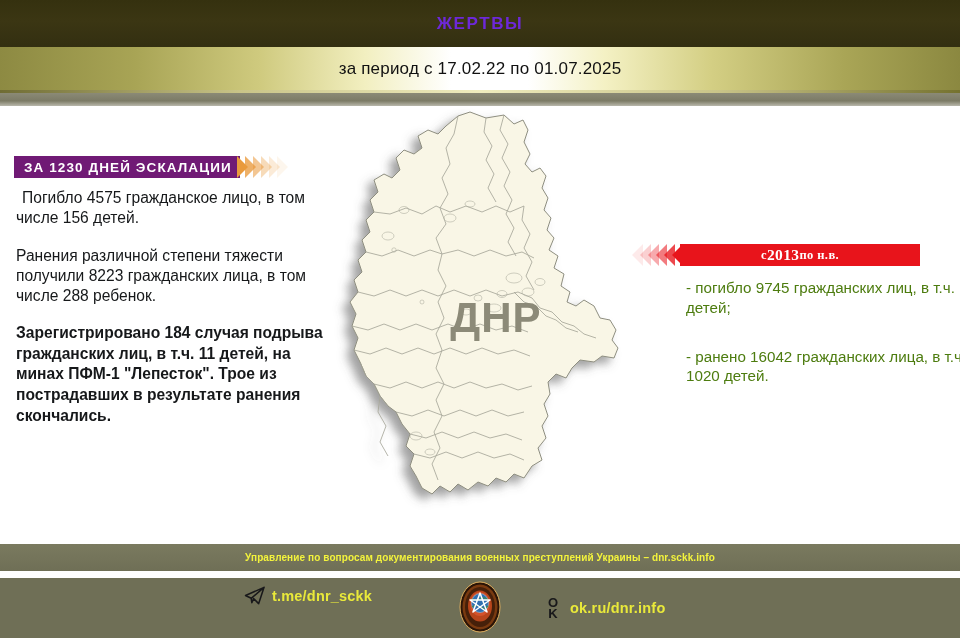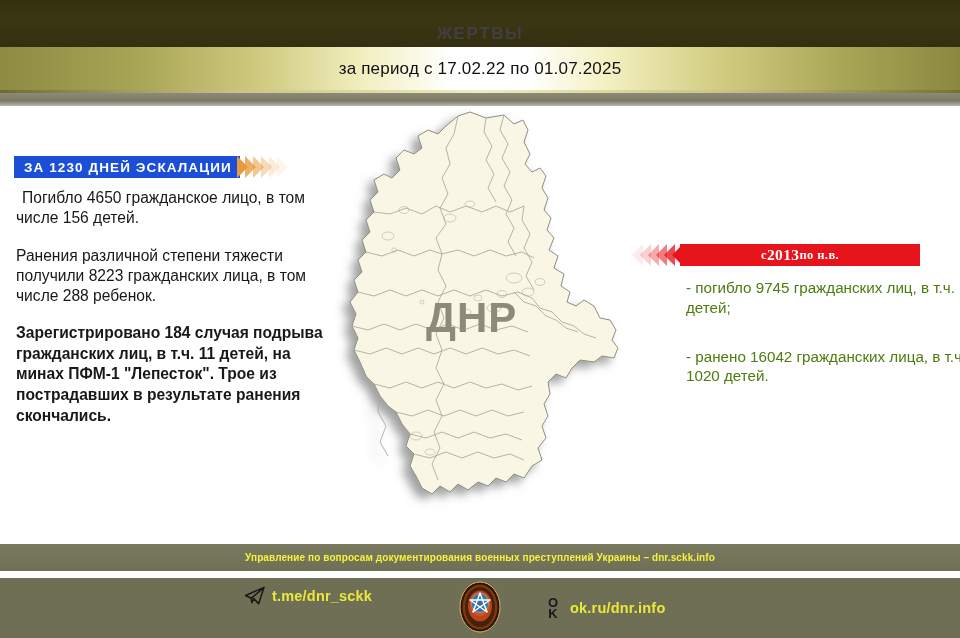--- a/index.html
+++ b/index.html
@@ -10,23 +10,23 @@
     position:relative;
   }
   .poster{position:relative;width:960px;height:638px;overflow:hidden;background:#fff;}
 
   
   .title-bar{
     position:absolute;left:0;top:0;width:960px;height:47px;
     background:linear-gradient(to bottom,#35310f 0%,#3b3613 45%,#332f11 100%);
   }
   .title-text{
-    position:absolute;left:0;top:10px;width:960px;height:47px;
+    position:absolute;left:0;top:0;width:960px;height:47px;
     display:flex;align-items:center;justify-content:center;
-    color:#404040;font-size:17px;font-weight:bold;letter-spacing:1.6px;
+    color:#6d28d9;font-size:17px;font-weight:bold;letter-spacing:1.6px;
   }
   .subtitle-bar{
     position:absolute;left:0;top:47px;width:960px;height:43px;
     background:linear-gradient(to right,#8d8a42 0%,#a8a455 14%,#cfca7e 27%,#f2efc0 38%,#ffffff 47%,#ffffff 55%,#f4f1c4 63%,#d4cf84 74%,#a9a556 88%,#8b8840 100%);
   }
   .subtitle-text{
     position:absolute;left:0;top:47px;width:960px;height:43px;
     display:flex;align-items:center;justify-content:center;
     color:#111;font-size:17px;font-weight:normal;letter-spacing:.2px;
   }
@@ -44,21 +44,21 @@
 
   
   .badge{position:absolute;height:22px;display:flex;align-items:center;}
   .badge-label{
     height:22px;display:flex;align-items:center;
     font-size:13.5px;font-weight:bold;color:#ffffff;letter-spacing:1.1px;
     white-space:nowrap;
   }
 
   .badge-left{left:14px;top:50px;}
-  .badge-left .badge-label{background:#1d4ed8;padding:0 8px 0 10px;}
+  .badge-left .badge-label{background:#701a75;padding:0 8px 0 10px;}
   .chev-row{display:flex;align-items:center;height:22px;}
   .chev{width:0;height:0;border-top:11px solid transparent;border-bottom:11px solid transparent;}
   .chev-r{border-left:11px solid #e99a3c;margin-left:-3px;}
   .chev-l{border-right:11px solid #e8141b;margin-right:-3px;}
 
   .badge-right{left:632px;top:138px;}
   .badge-right .badge-label{
     background:#e8141b;width:240px;justify-content:center;padding:0;
     font-family:"Liberation Serif", serif;font-size:14px;letter-spacing:.4px;font-weight:bold;
   }
@@ -72,21 +72,21 @@
   .left-col p.bold{font-weight:bold;line-height:1.32;margin-bottom:0;}
 
   .right-col{position:absolute;left:686px;top:172px;width:300px;color:#4d7c0f;}
   .right-col p{margin:0 0 29px 0;font-size:15.2px;line-height:1.30;}
   .right-col p:last-child{margin-bottom:0;}
 
   
   .map-wrap{position:absolute;left:318px;top:0px;width:330px;height:436px;}
   .map-wrap svg{display:block;width:330px;height:436px;}
   .map-label{
-    position:absolute;left:108px;top:188px;width:140px;text-align:left;
+    position:absolute;left:108px;top:188px;width:140px;text-align:center;
     font-size:42px;font-weight:bold;color:#8c8a78;letter-spacing:1px;
     font-family:"Liberation Sans", sans-serif;
   }
 
   
   .footer-band{
     position:absolute;left:0;top:544px;width:960px;height:27px;
     background:linear-gradient(to bottom,#7a7a5f 0%,#6f6f56 100%);
   }
   .footer-band-text{
@@ -132,21 +132,21 @@
         <span class="chev chev-r" style="opacity:1"></span>
         <span class="chev chev-r" style="opacity:.78"></span>
         <span class="chev chev-r" style="opacity:.56"></span>
         <span class="chev chev-r" style="opacity:.36"></span>
         <span class="chev chev-r" style="opacity:.20"></span>
         <span class="chev chev-r" style="opacity:.09"></span>
       </div>
     </div>
 
     <div class="left-col">
-      <p class="first">Погибло 4650 гражданское лицо, в том числе 156 детей.</p>
+      <p class="first">Погибло 4575 гражданское лицо, в том числе 156 детей.</p>
       <p>Ранения различной степени тяжести получили 8223 гражданских лица, в том числе 288 ребенок.</p>
       <p class="bold">Зарегистрировано 184 случая подрыва гражданских лиц, в т.ч. 11 детей, на минах ПФМ-1 "Лепесток". Трое из пострадавших в результате ранения скончались.</p>
     </div>
 
     <div class="map-wrap">
       <svg viewBox="0 0 330 436" xmlns="http://www.w3.org/2000/svg">
         <defs>
           <filter id="mapshadow" x="-30%" y="-30%" width="180%" height="180%">
             <feDropShadow dx="-7" dy="6" stdDeviation="5" flood-color="#555" flood-opacity="0.55"></feDropShadow>
           </filter>

